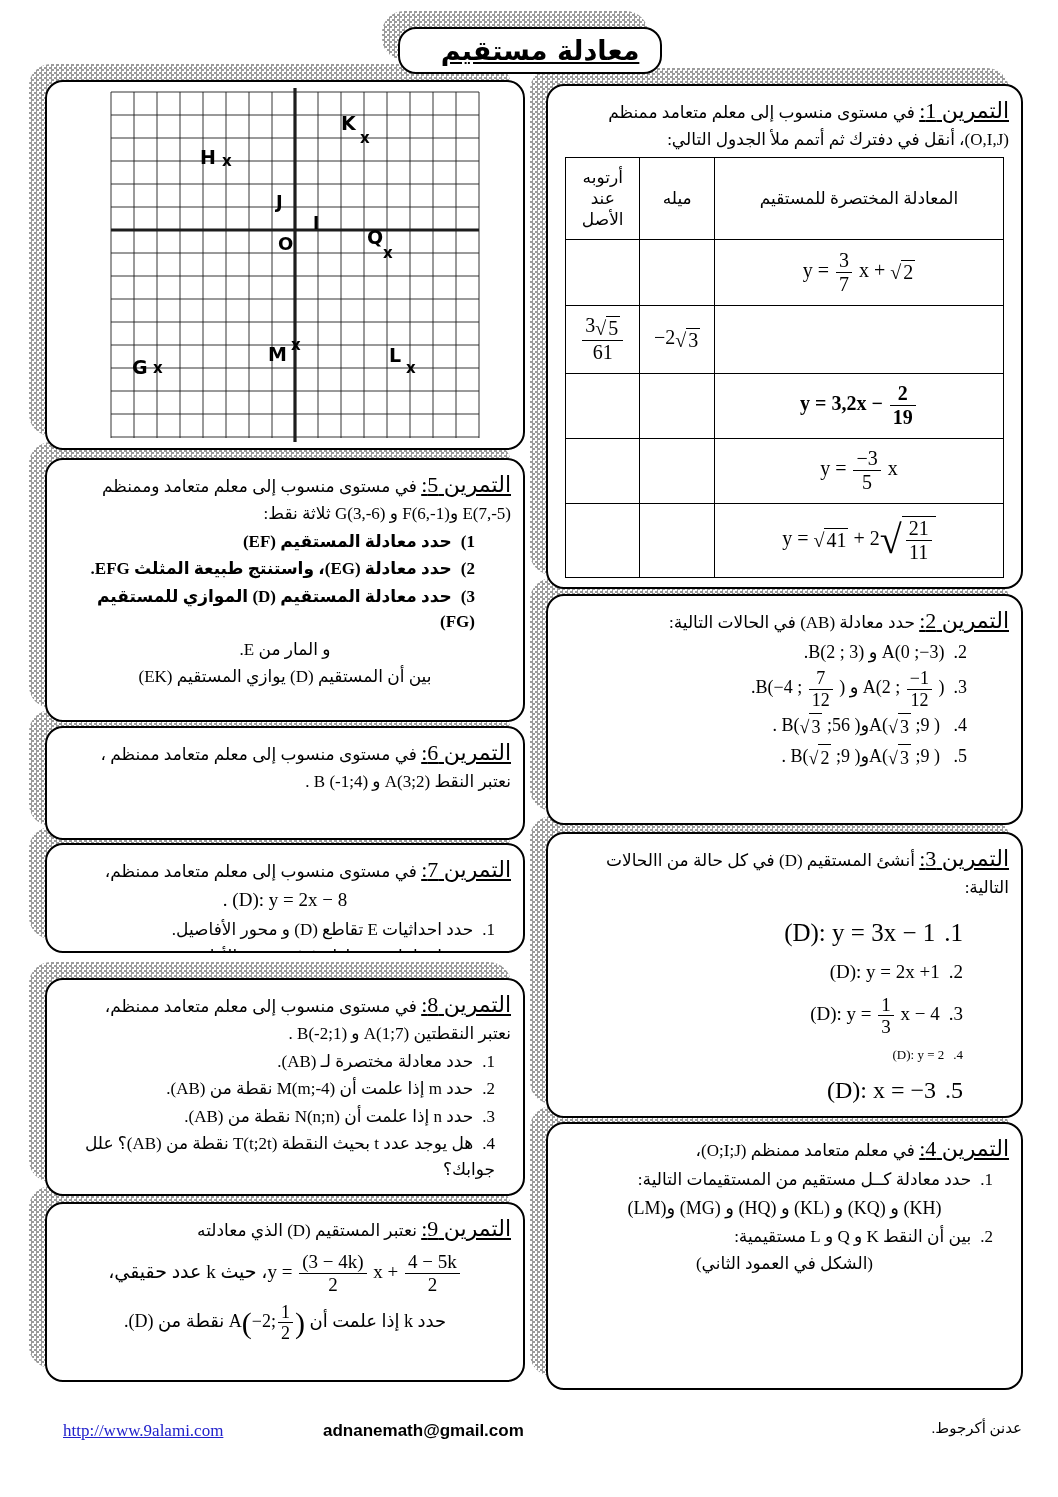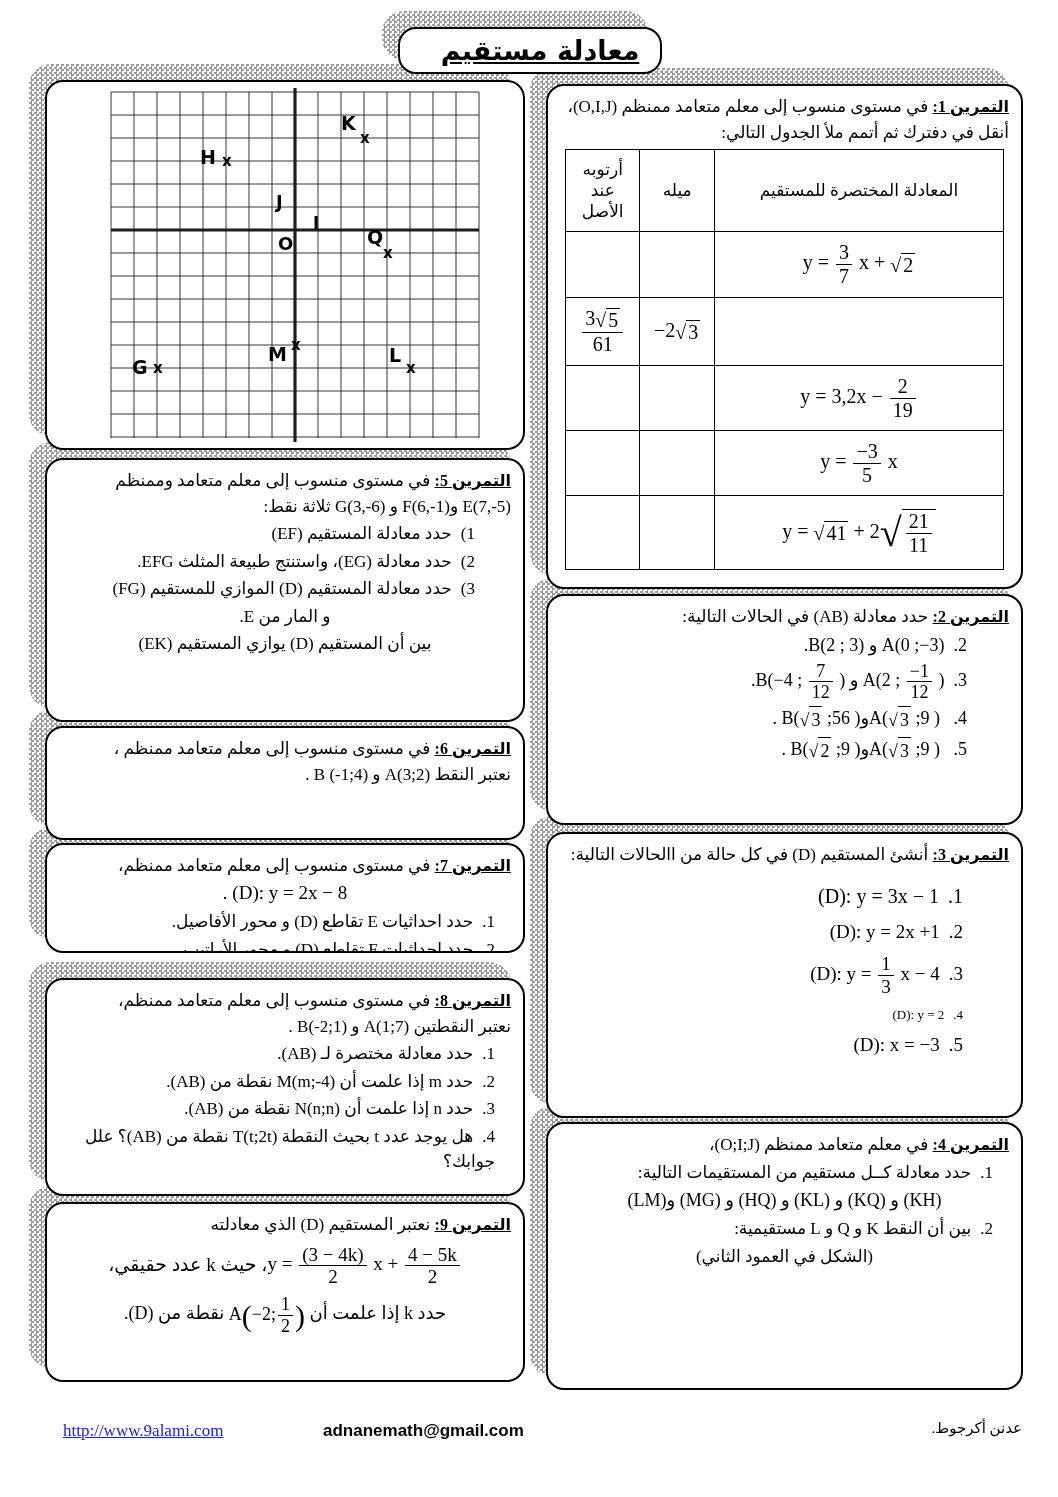--- a/index.html
+++ b/index.html
@@ -19,46 +19,46 @@
     position:absolute;inset:0;background:#fff;border:2.5px solid #000;border-radius:18px;
     z-index:1;box-sizing:border-box;overflow:hidden;
   }
   .title-box{display:flex;align-items:center;justify-content:center;border-width:3px;border-radius:14px;}
   .title-text{
     font-family:"DejaVu Sans",sans-serif;font-weight:bold;font-size:27px;line-height:1;
     text-decoration:underline;direction:rtl;margin-left:20px;
   }
   .pad{padding:8px 12px 6px 12px;}
   .ar{direction:rtl;text-align:right;font-size:17px;line-height:1.5;}
-  .lbl{font-weight:700;text-decoration:underline;font-size:16px;}
+  .lbl{font-weight:400;text-decoration:underline;font-size:22px;}
   .center{text-align:center;}
   .item{margin:2px 0;}
   .mk{margin-left:9px;}
   .ind42{padding-left:6px;padding-right:42px;}
   .ind46{padding-left:6px;padding-right:46px;}
-  .ind36{padding-left:6px;padding-right:36px;}
+  .ind36{padding-left:6px;padding-right:36px;font-weight:bold;}
   .ind16{padding-left:6px;padding-right:16px;}
   .m{direction:ltr;unicode-bidi:isolate;}
   
   .fr{display:inline-block;vertical-align:middle;text-align:center;margin:0 2px;}
   .fr .n{display:block;border-bottom:1.6px solid #000;padding:0 3px;line-height:1.15;}
   .fr .d{display:block;padding:0 3px;line-height:1.15;}
   
   .sq{display:inline-flex;align-items:baseline;white-space:nowrap;vertical-align:middle;}
   .sq .s{line-height:1;}
   .sq .r{border-top:1.6px solid #000;padding:0 2px;}
   .sq.big{align-items:center;}
   .sq.big .s{font-size:40px;line-height:.75;}
   .bp{font-size:30px;line-height:0;vertical-align:middle;font-weight:400;}
   
   table.ex1{direction:rtl;border-collapse:collapse;width:calc(100% - 10px);margin:4px auto 0 auto;}
   table.ex1 td{border:1.7px solid #000;vertical-align:middle;padding:2px 4px;}
   table.ex1 .hd{text-align:center;font-size:17px;}
   .eq{direction:ltr;unicode-bidi:isolate;font-size:20px;text-align:center;}
-  tr.hrow{height:82px;} tr.r1{height:66px;} tr.r2{height:68px;} tr.r3{height:65px;} tr.r4{height:65px;} tr.r5{height:74px;}
+  tr.hrow{height:82px;} tr.r1{height:66px;} tr.r2{height:68px;} tr.r3{height:65px;font-weight:bold;} tr.r4{height:65px;} tr.r5{height:74px;}
   .eqtall{font-size:20px;}
   
   .f-url{position:absolute;left:63px;top:1421px;font-size:17px;color:#2121cc;text-decoration:underline;}
   .f-email{position:absolute;left:323px;top:1421px;font-size:17px;font-weight:bold;font-family:"Liberation Sans",sans-serif;}
   .f-author{position:absolute;right:36px;top:1419px;font-size:15px;direction:rtl;}
   svg text{font-family:"DejaVu Sans",sans-serif;font-weight:bold;}
   .gap6{height:6px;}
 </style>
 </head>
 <body>
@@ -249,25 +249,25 @@
     <div class="ar"><span class="lbl">التمرين 6:</span><span> في مستوى منسوب إلى معلم متعامد ممنظم ،</span></div>
     <div class="ar">نعتبر النقط ⁦A(3;2)⁩ و ⁦B (-1;4)⁩ .</div>
   </div>
 </div>
 
 <div class="sbox" style="left:546px;top:832px;width:477px;height:286px">
   <div class="shadow"></div>
   <div class="box pad">
     <div class="ar"><span class="lbl">التمرين 3:</span><span> أنشئ المستقيم ⁦(D)⁩ في كل حالة من االحالات التالية:</span></div>
     <div class="gap6"></div>
-    <div class="ar item ind46" style="font-size:20px;margin:7px 0"><span class="mk">1.</span><span class="m">(D):  y = 3x − 1</span></div>
+    <div class="ar item ind46" style="font-size:25px;margin:7px 0"><span class="mk">1.</span><span class="m">(D):  y = 3x − 1</span></div>
     <div class="ar item ind46" style="font-size:19px;margin:7px 0"><span class="mk">2.</span><span class="m">(D):  y = 2x +1</span></div>
     <div class="ar item ind46" style="font-size:19px;margin:7px 0"><span class="mk">3.</span><span class="m"><span>(D):  y = </span><span class="fr"><span class="n">1</span><span class="d">3</span></span><span> x − 4</span></span></div>
     <div class="ar item ind46" style="font-size:13px;margin:7px 0"><span class="mk">4.</span><span class="m">(D):  y = 2</span></div>
-    <div class="ar item ind46" style="font-size:19px;margin:7px 0"><span class="mk">5.</span><span class="m">(D):  x = −3</span></div>
+    <div class="ar item ind46" style="font-size:24px;margin:7px 0"><span class="mk">5.</span><span class="m">(D):  x = −3</span></div>
   </div>
 </div>
 
 <div class="sbox" style="left:45px;top:843px;width:480px;height:110px">
   <div class="shadow"></div>
   <div class="box pad">
     <div class="ar"><span class="lbl">التمرين 7:</span><span> في مستوى منسوب إلى معلم متعامد ممنظم،</span></div>
     <div class="ar center" style="font-size:19px"><span class="m">(D):  y = 2x − 8</span><span> .</span></div>
     <div class="ar item ind16"><span class="mk">1.</span><span>حدد احداثيات ⁦E⁩ تقاطع ⁦(D)⁩ و محور الأفاصيل.</span></div>
     <div class="ar item ind16"><span class="mk">2.</span><span>حدد احداثيات ⁦F⁩ تقاطع ⁦(D)⁩ و محور الأراتيب.</span></div>

